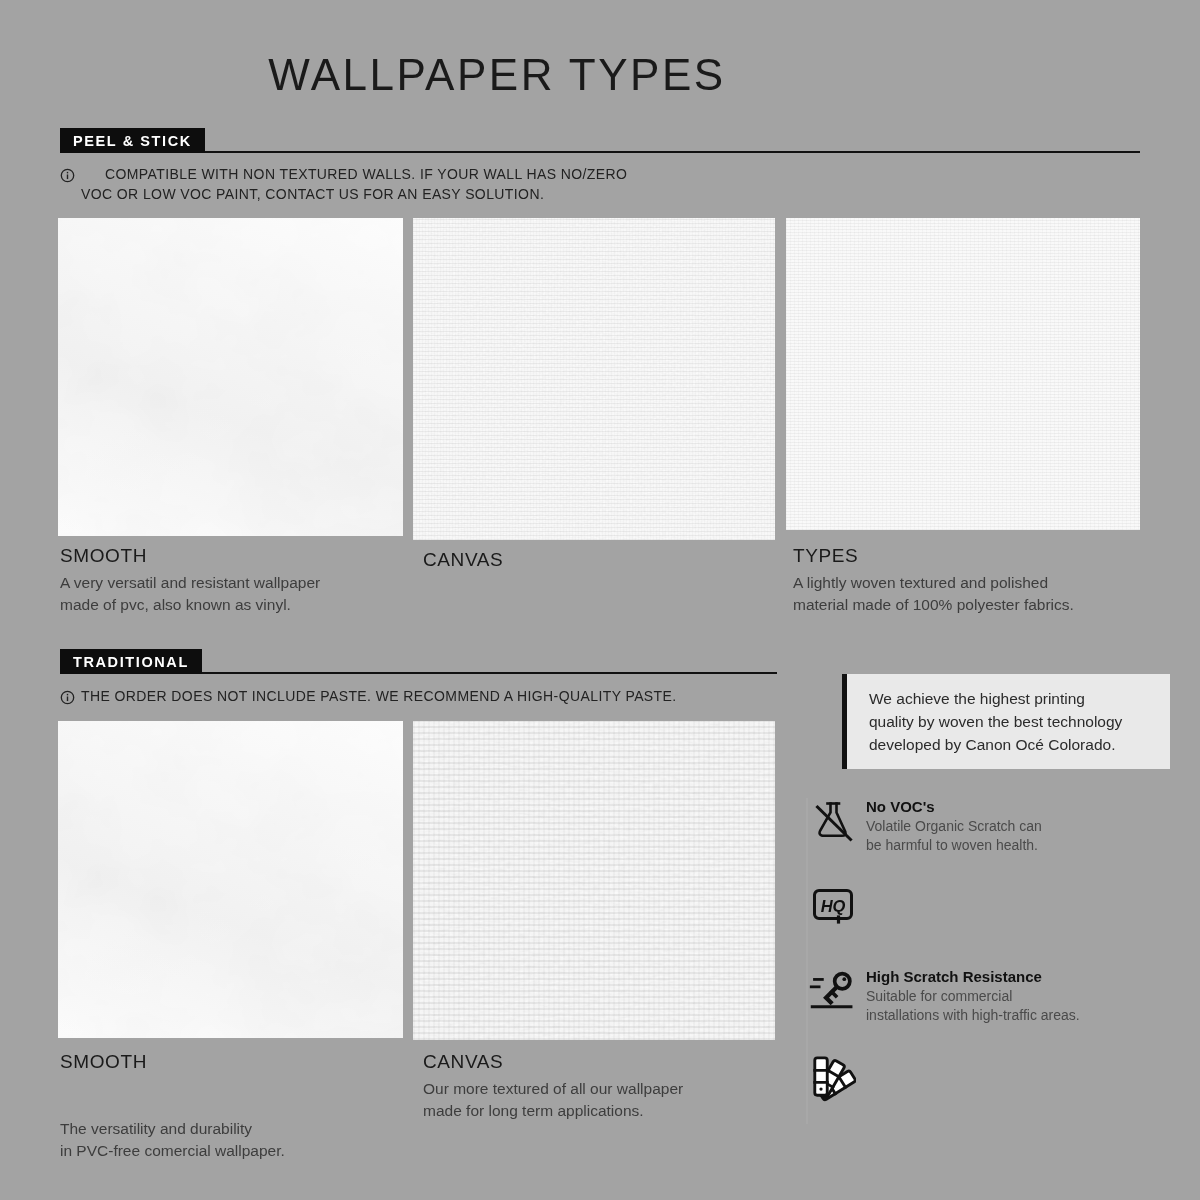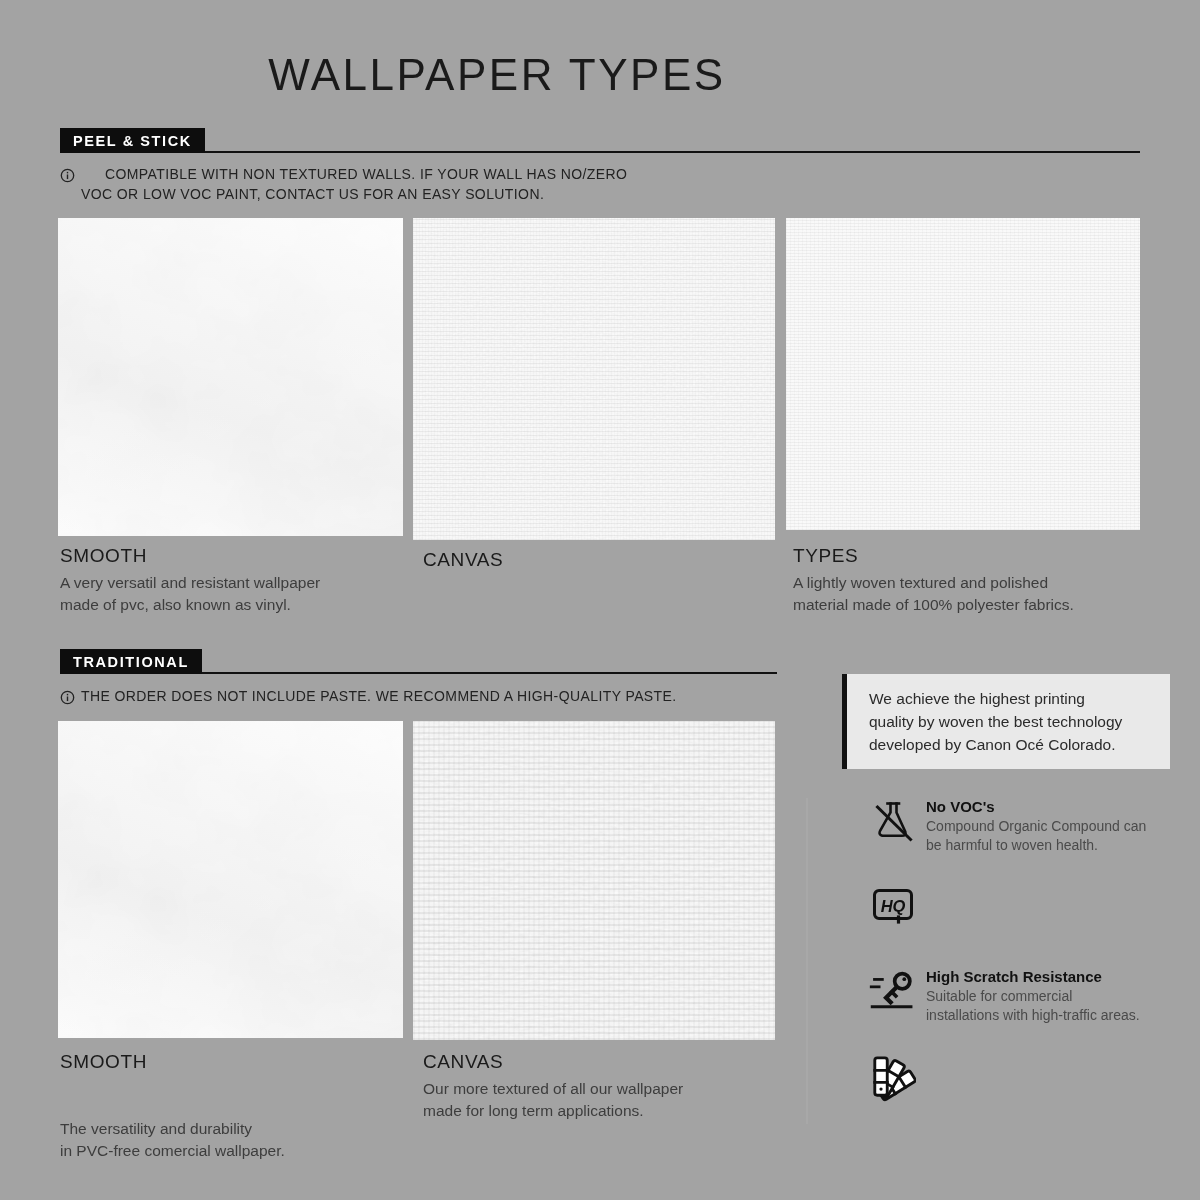--- a/index.html
+++ b/index.html
@@ -39,21 +39,21 @@
   .swatch-desc{position:absolute;font-size:15.5px;line-height:21.5px;color:#3d3d3d;
                white-space:nowrap;}
 
   .quote-box{position:absolute;left:806px;top:674px;width:328px;height:95px;
              background:#e9e9e9;border-left:5px solid #111;box-sizing:border-box;
              padding:13px 0 0 22px;margin-left:36px;}
   .quote-line{font-size:15.5px;line-height:23px;color:#2b2b2b;white-space:nowrap;}
 
   .v-divider{position:absolute;left:806px;top:798px;width:2px;height:326px;background:#a8a8a8;}
 
-  .feature{position:absolute;left:868px;width:320px;}
+  .feature{position:absolute;left:808px;width:320px;}
   .f-icon{position:absolute;left:0;top:0;width:50px;display:flex;justify-content:center;}
   .f-text{margin-left:58px;}
   .f-title{font-size:15px;font-weight:700;color:#111;white-space:nowrap;margin-bottom:2px;}
   .f-desc{font-size:14px;line-height:18.5px;color:#4a4a4a;white-space:nowrap;}
 
   .defs{position:absolute;width:0;height:0;overflow:hidden;}
 </style>
 </head>
 <body>
 
@@ -195,21 +195,21 @@
   <div class="feature" style="top:798px;">
     <div class="f-icon">
       <svg width="44" height="46" viewBox="0 0 44 46" fill="none" stroke="#111" stroke-width="2.6" stroke-linecap="square">
         <path d="M16.5 5.5 h11.5"></path>
         <path d="M19.5 5.5 v9 L9.2 32.5 q-1.9 3.8 1.3 4.9 q1.1 .4 2.7 .4 h17.6 q4.8 0 3.5 -4.2 L25.5 14.5 v-9"></path>
         <path d="M6.5 9 L39.5 41.5" stroke-width="3"></path>
       </svg>
     </div>
     <div class="f-text">
       <div class="f-title">No VOC's</div>
-      <div class="f-desc">Compound Organic Compound can</div>
+      <div class="f-desc">Volatile Organic Scratch can</div>
       <div class="f-desc">be harmful to woven health.</div>
     </div>
   </div>
 
   <div class="feature" style="top:883px;font-style:italic;">
     <div class="f-icon" style="top:4px;">
       <svg width="44" height="40" viewBox="0 0 44 40" fill="none" stroke="#111" stroke-width="3" stroke-linecap="square">
         <rect x="3.5" y="3.5" width="37" height="28" rx="4.5"></rect>
         <text x="22" y="24.5" text-anchor="middle" font-family="Liberation Sans, sans-serif" font-size="16.5" font-weight="bold" fill="#111" stroke="none">HQ</text>
         <path d="M27.5 30 v5" stroke-width="3.2"></path>

